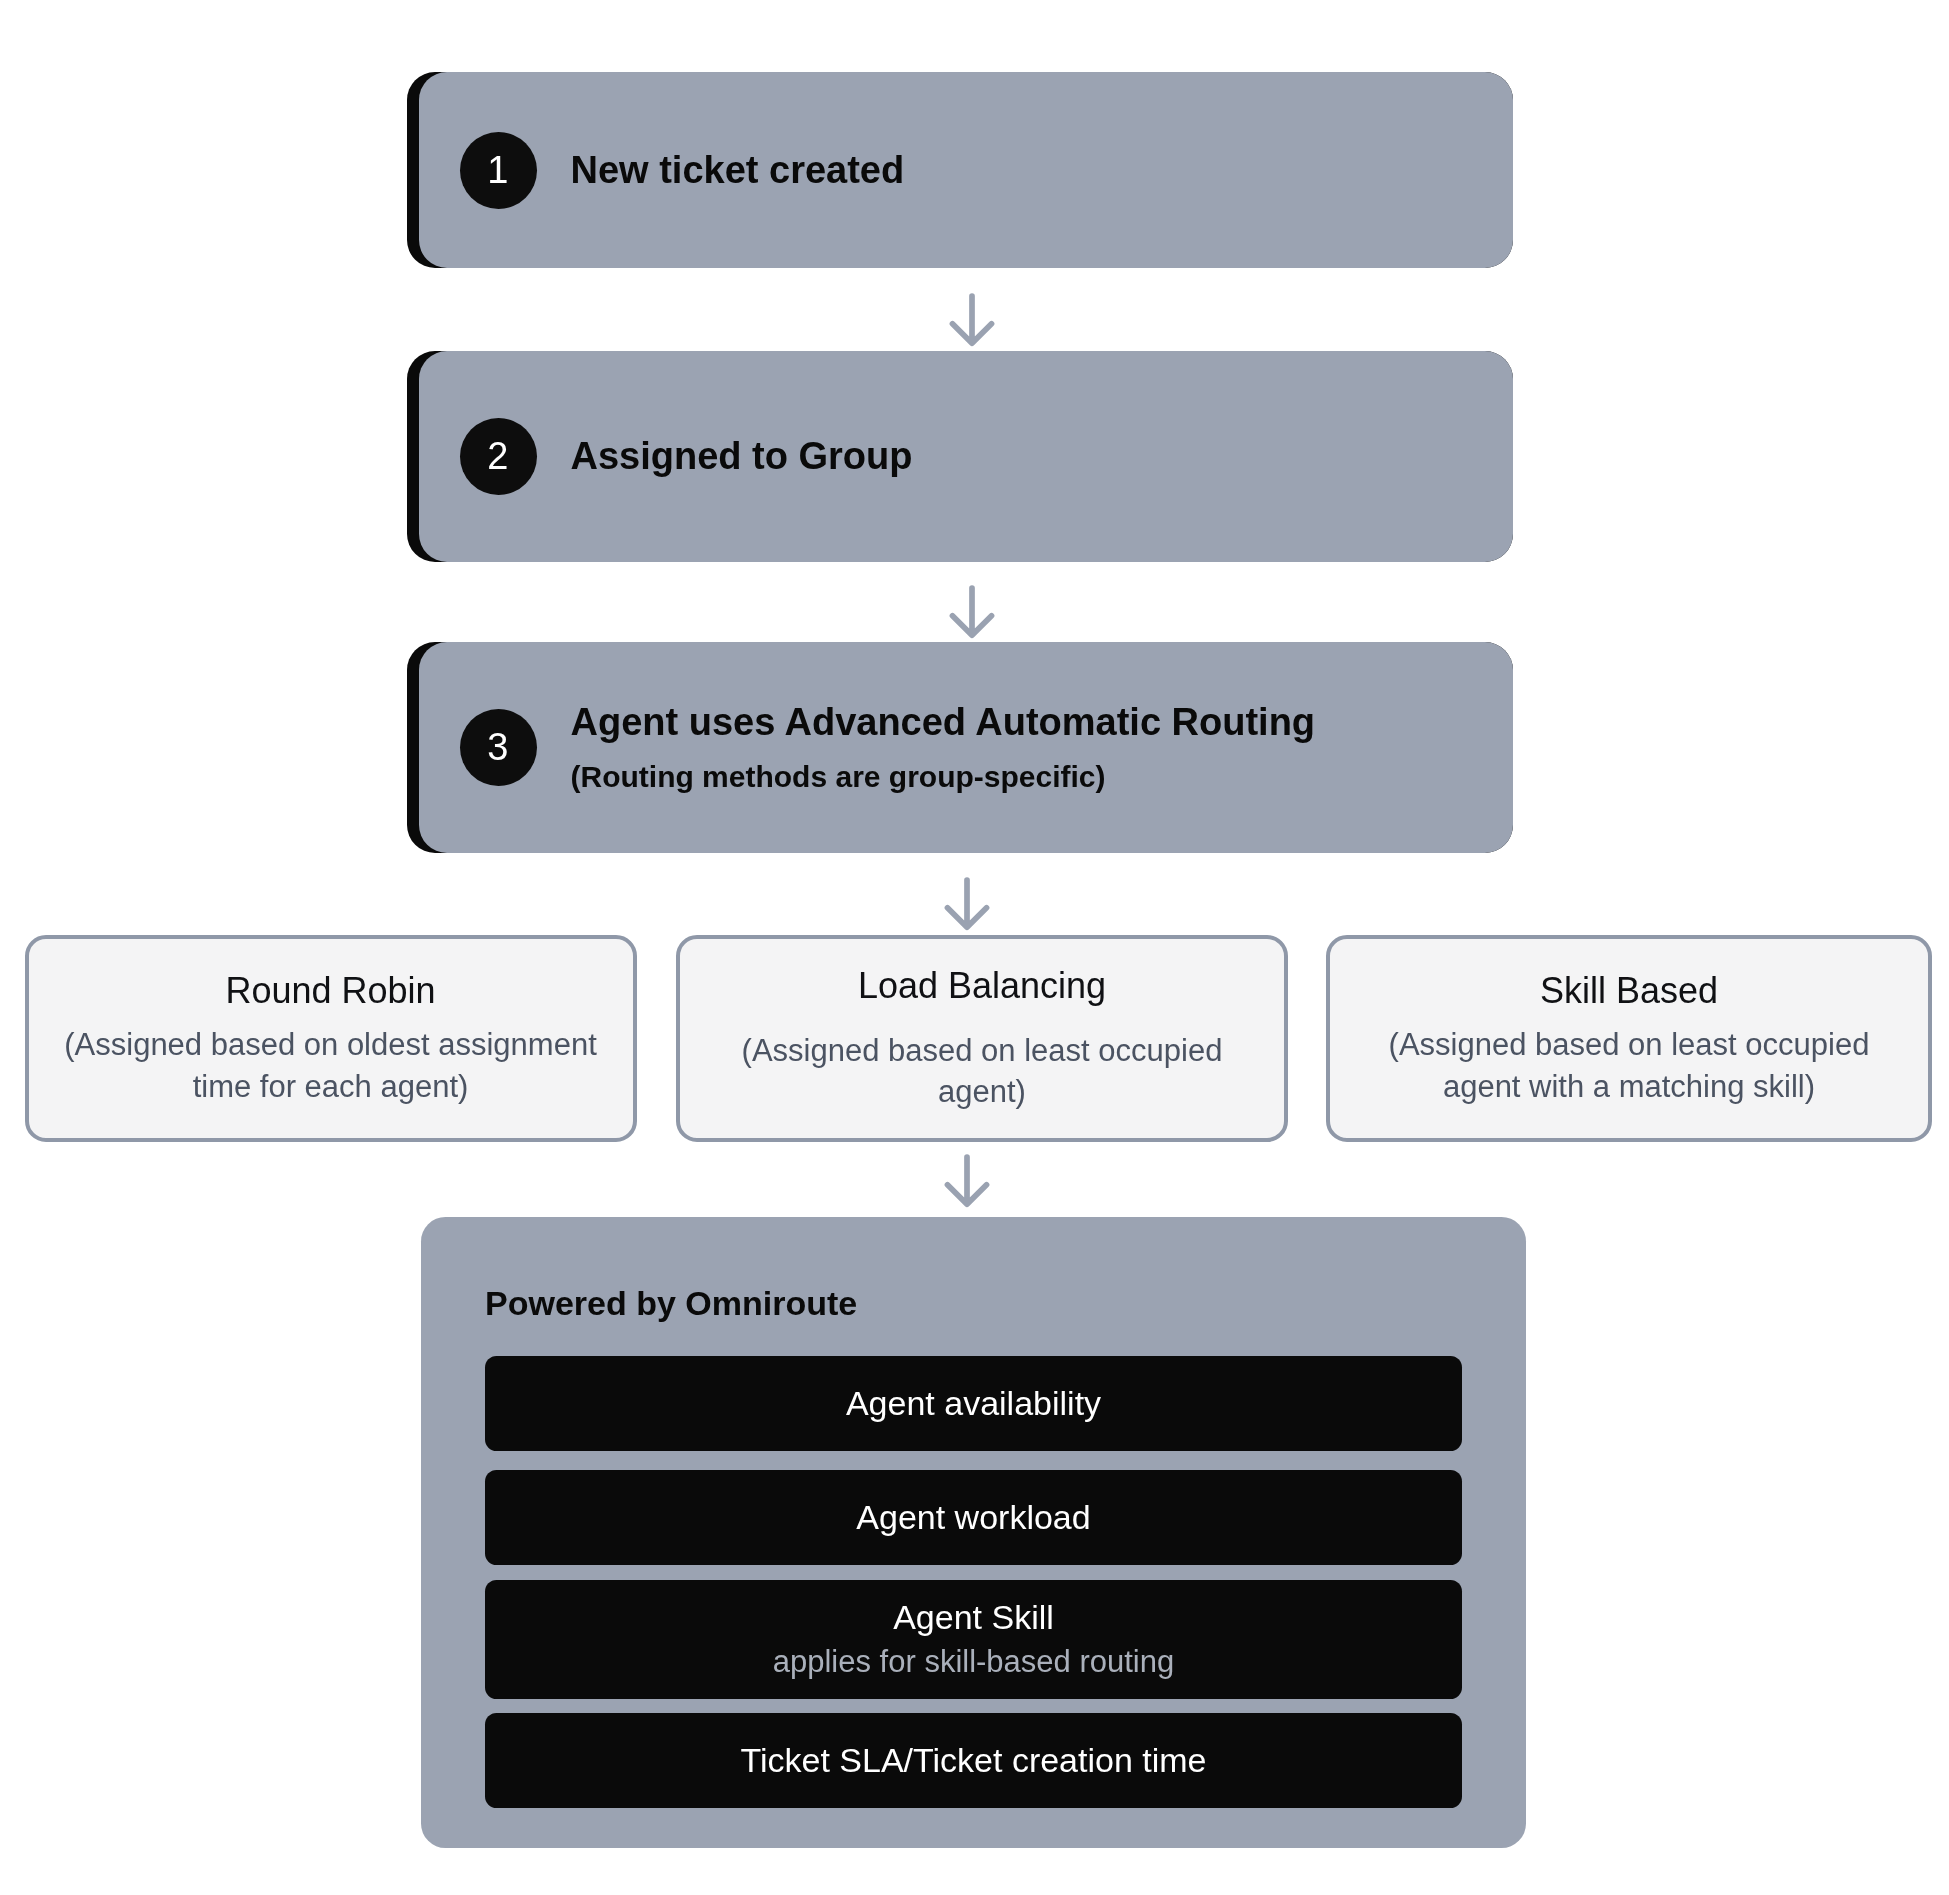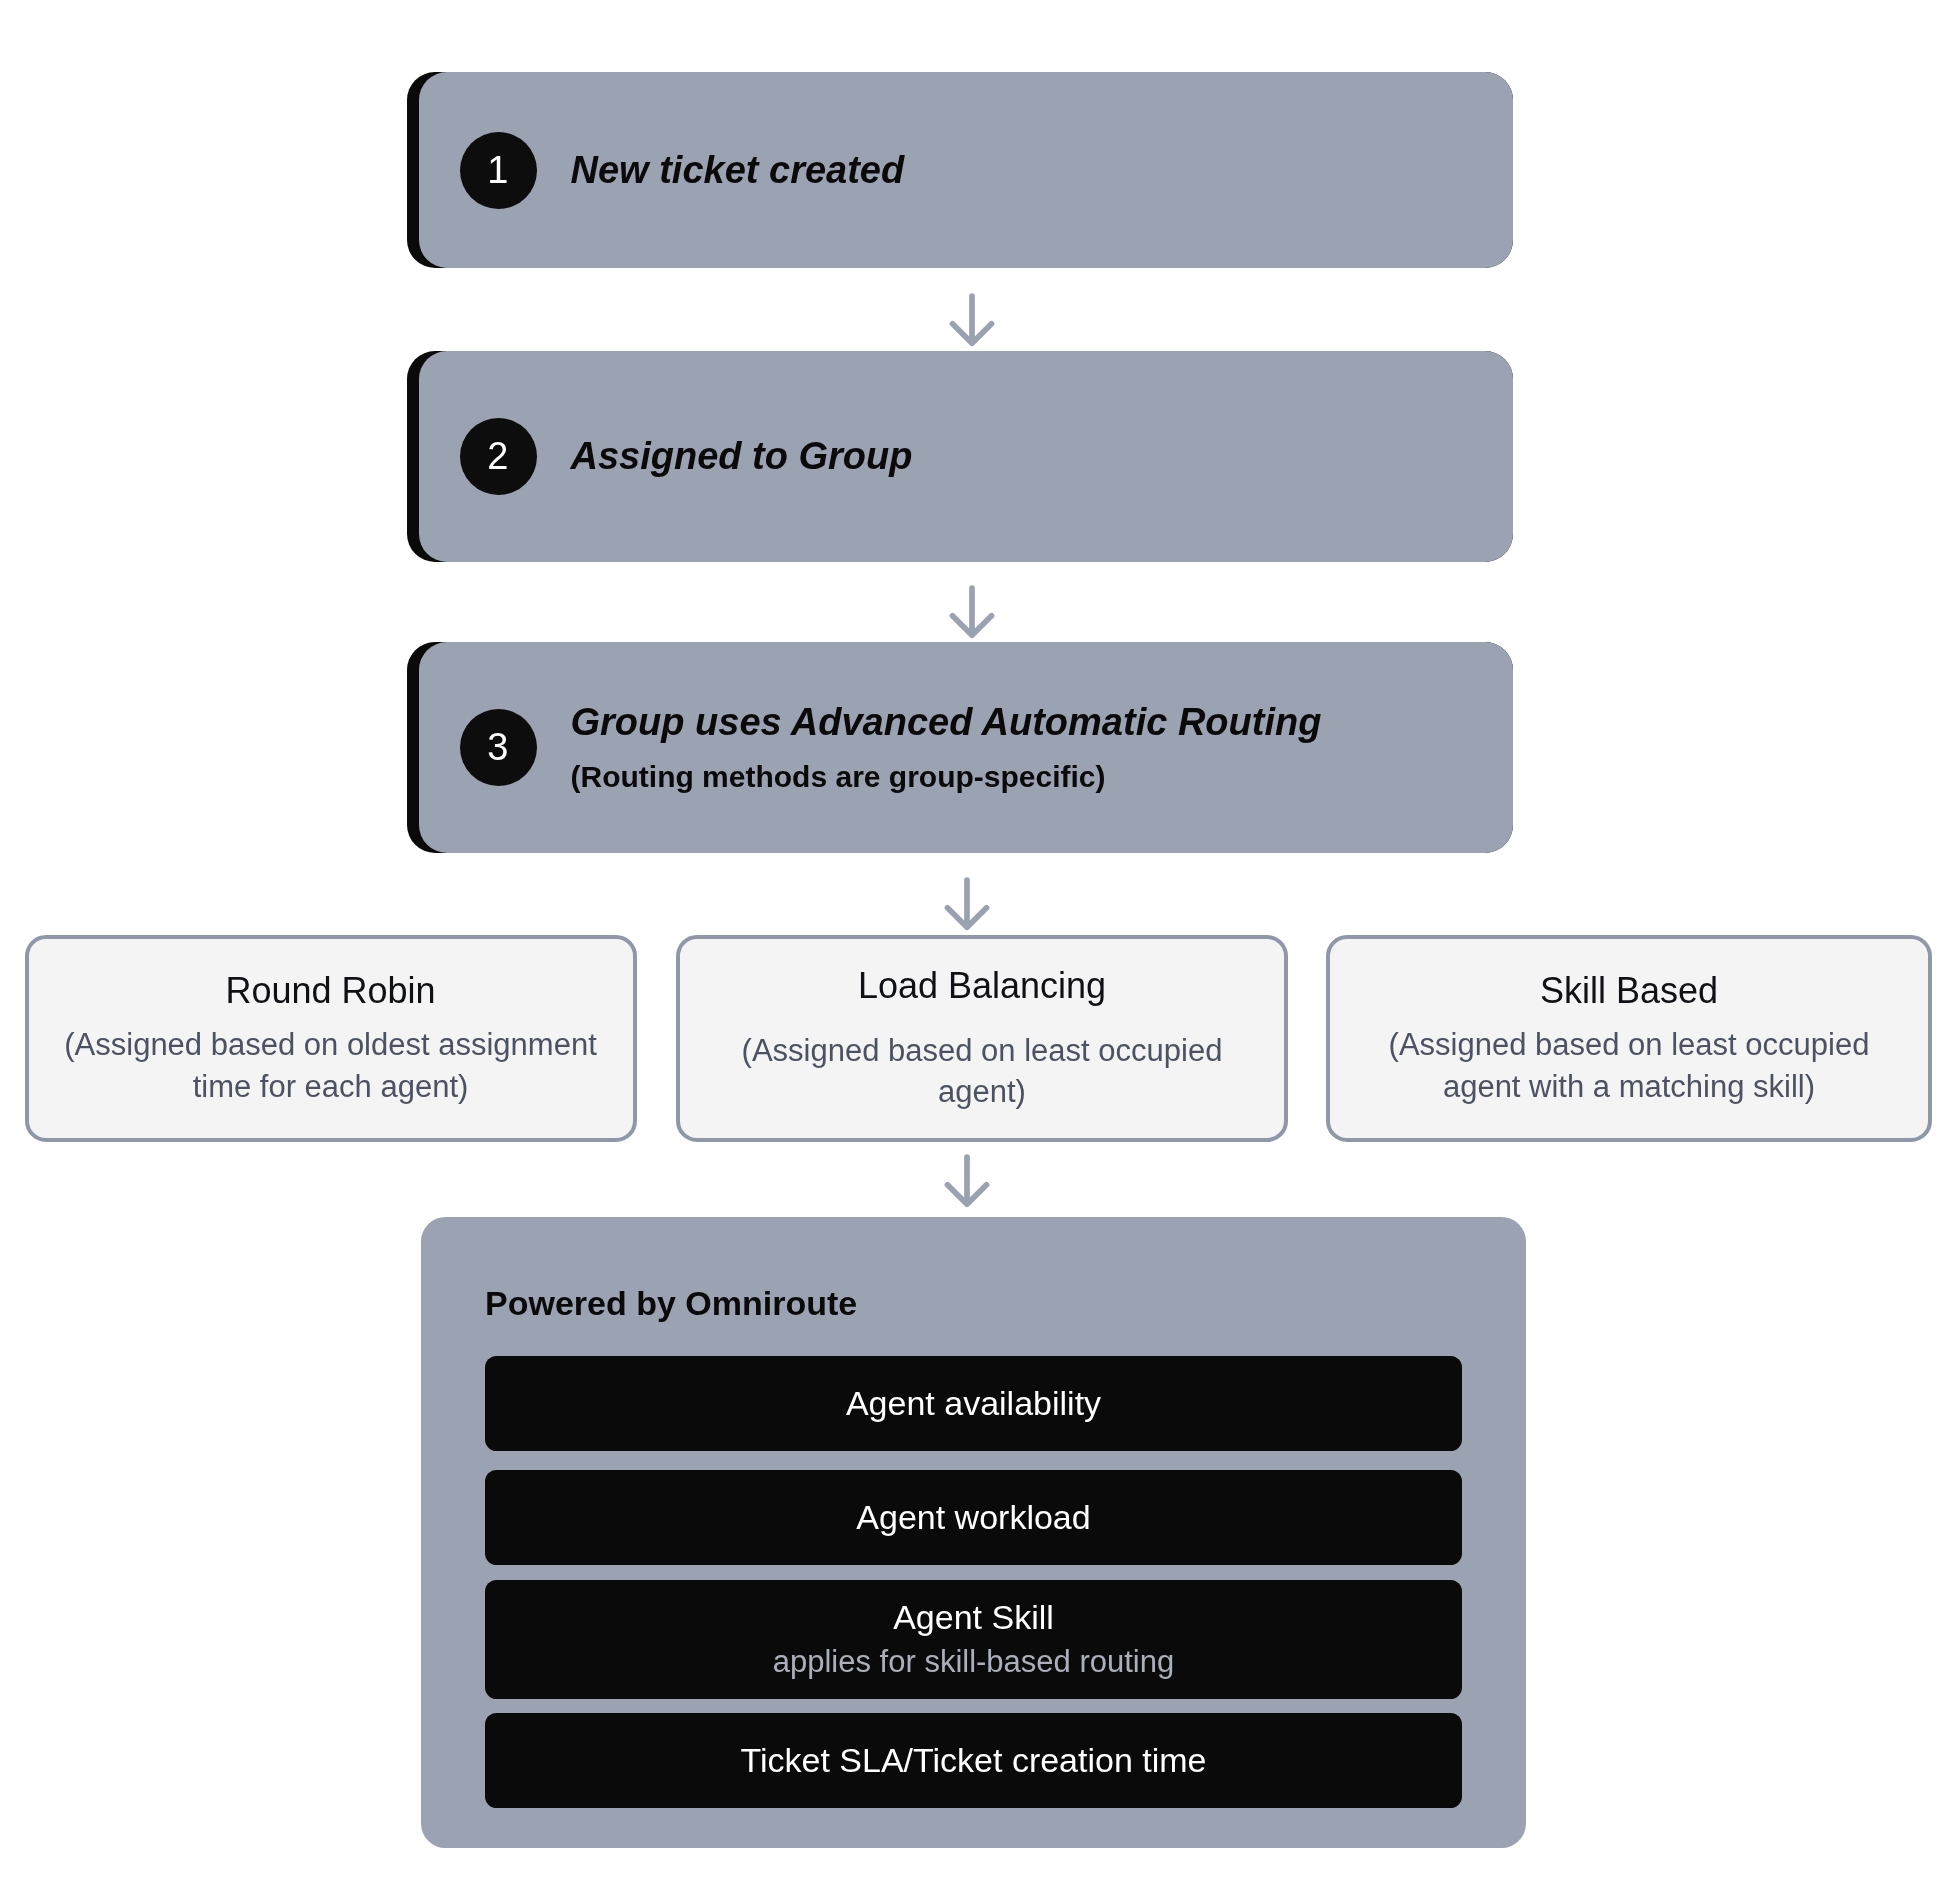--- a/index.html
+++ b/index.html
@@ -65,21 +65,20 @@
   }
   .step-text {
     margin-left: 34px;
     color: #0a0a0a;
   }
   .step-title {
     font-size: 38px;
     font-weight: 700;
     line-height: 1.18;
     white-space: nowrap;
-    font-style: italic;
   }
   .step-sub {
     font-size: 30px;
     font-weight: 700;
     line-height: 1.2;
     margin-top: 14.7px;
     white-space: nowrap;
   }
 
   
@@ -196,21 +195,21 @@
     <svg width="70" height="59" viewBox="0 0 86 72" fill="none">
       <path d="M43 6 V63 M19 40 L43 64 L67 40" stroke="#9aa2b1" stroke-width="7" stroke-linecap="round" stroke-linejoin="round"></path>
     </svg>
   </div>
 
   <div class="step" style="left:407px; top:642px; width:1106px; height:211px;">
     <div class="step-shadow"></div>
     <div class="step-body">
       <div class="step-badge">3</div>
       <div class="step-text">
-        <div class="step-title">Group uses Advanced Automatic Routing</div>
+        <div class="step-title">Agent uses Advanced Automatic Routing</div>
         <div class="step-sub">(Routing methods are group-specific)</div>
       </div>
     </div>
   </div>
 
   <div class="arrow" style="left:932px; top:875px; width:70px; height:59px;">
     <svg width="70" height="59" viewBox="0 0 86 72" fill="none">
       <path d="M43 6 V63 M19 40 L43 64 L67 40" stroke="#9aa2b1" stroke-width="7" stroke-linecap="round" stroke-linejoin="round"></path>
     </svg>
   </div>

